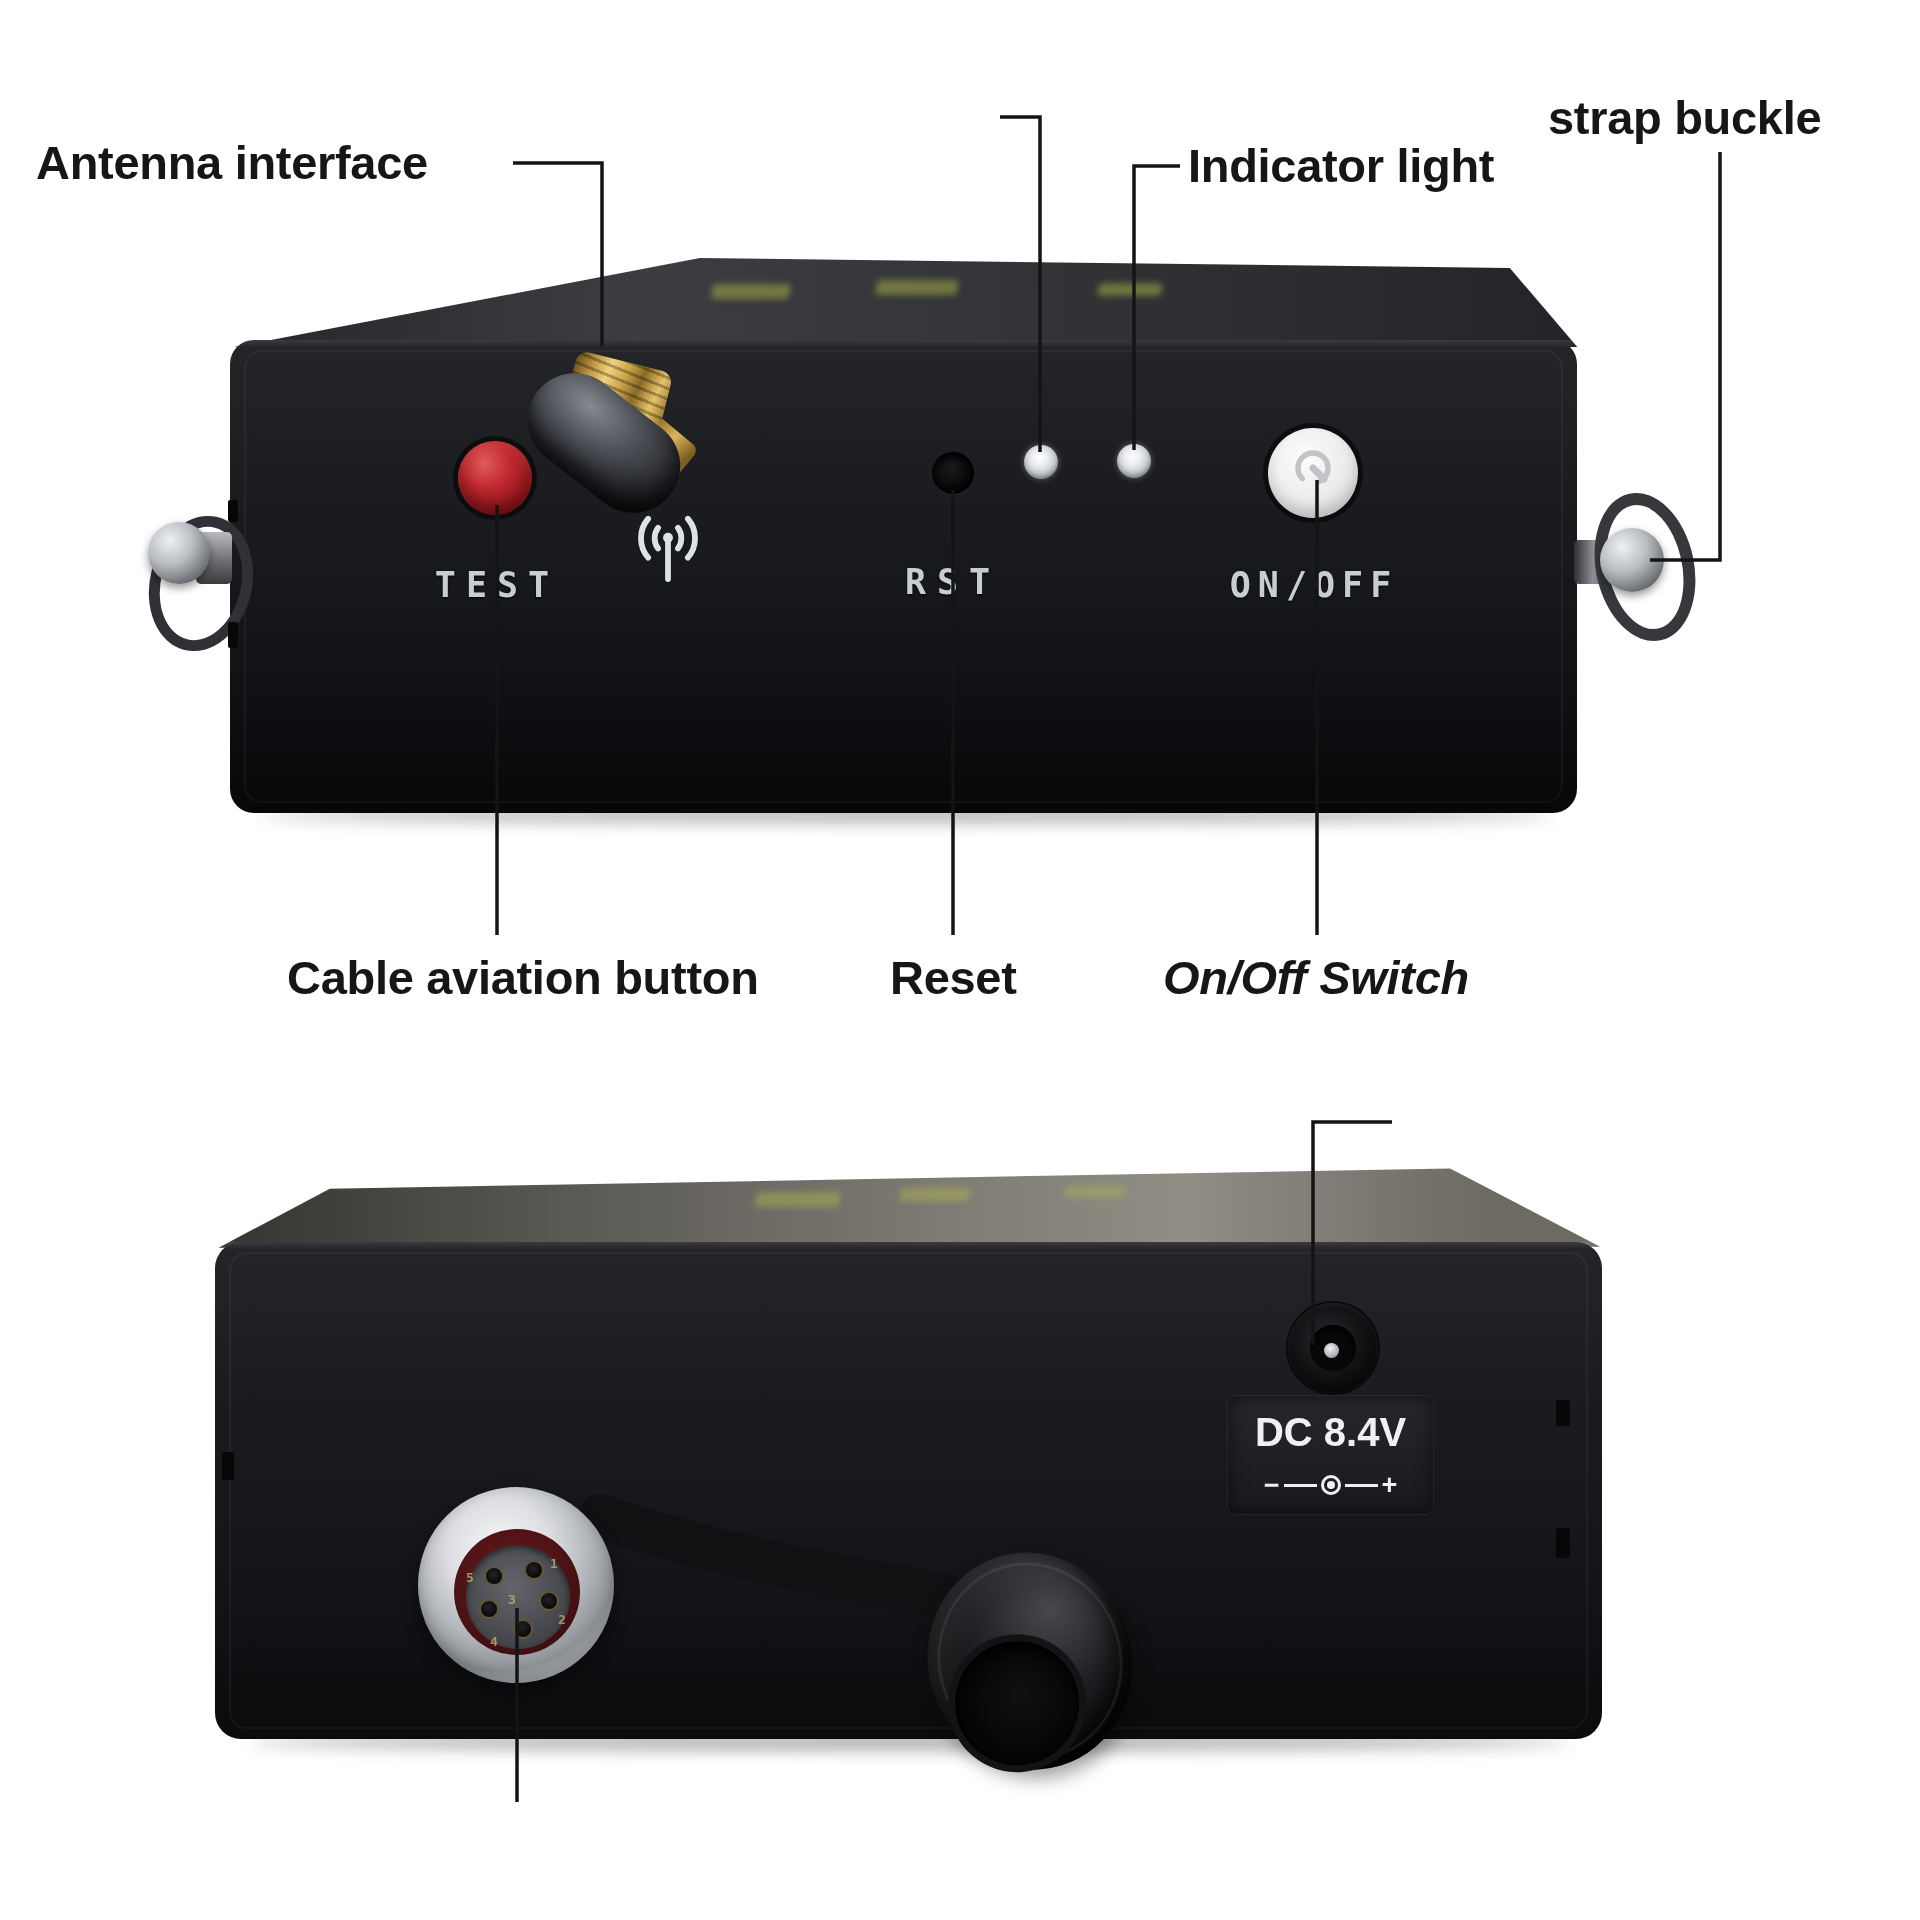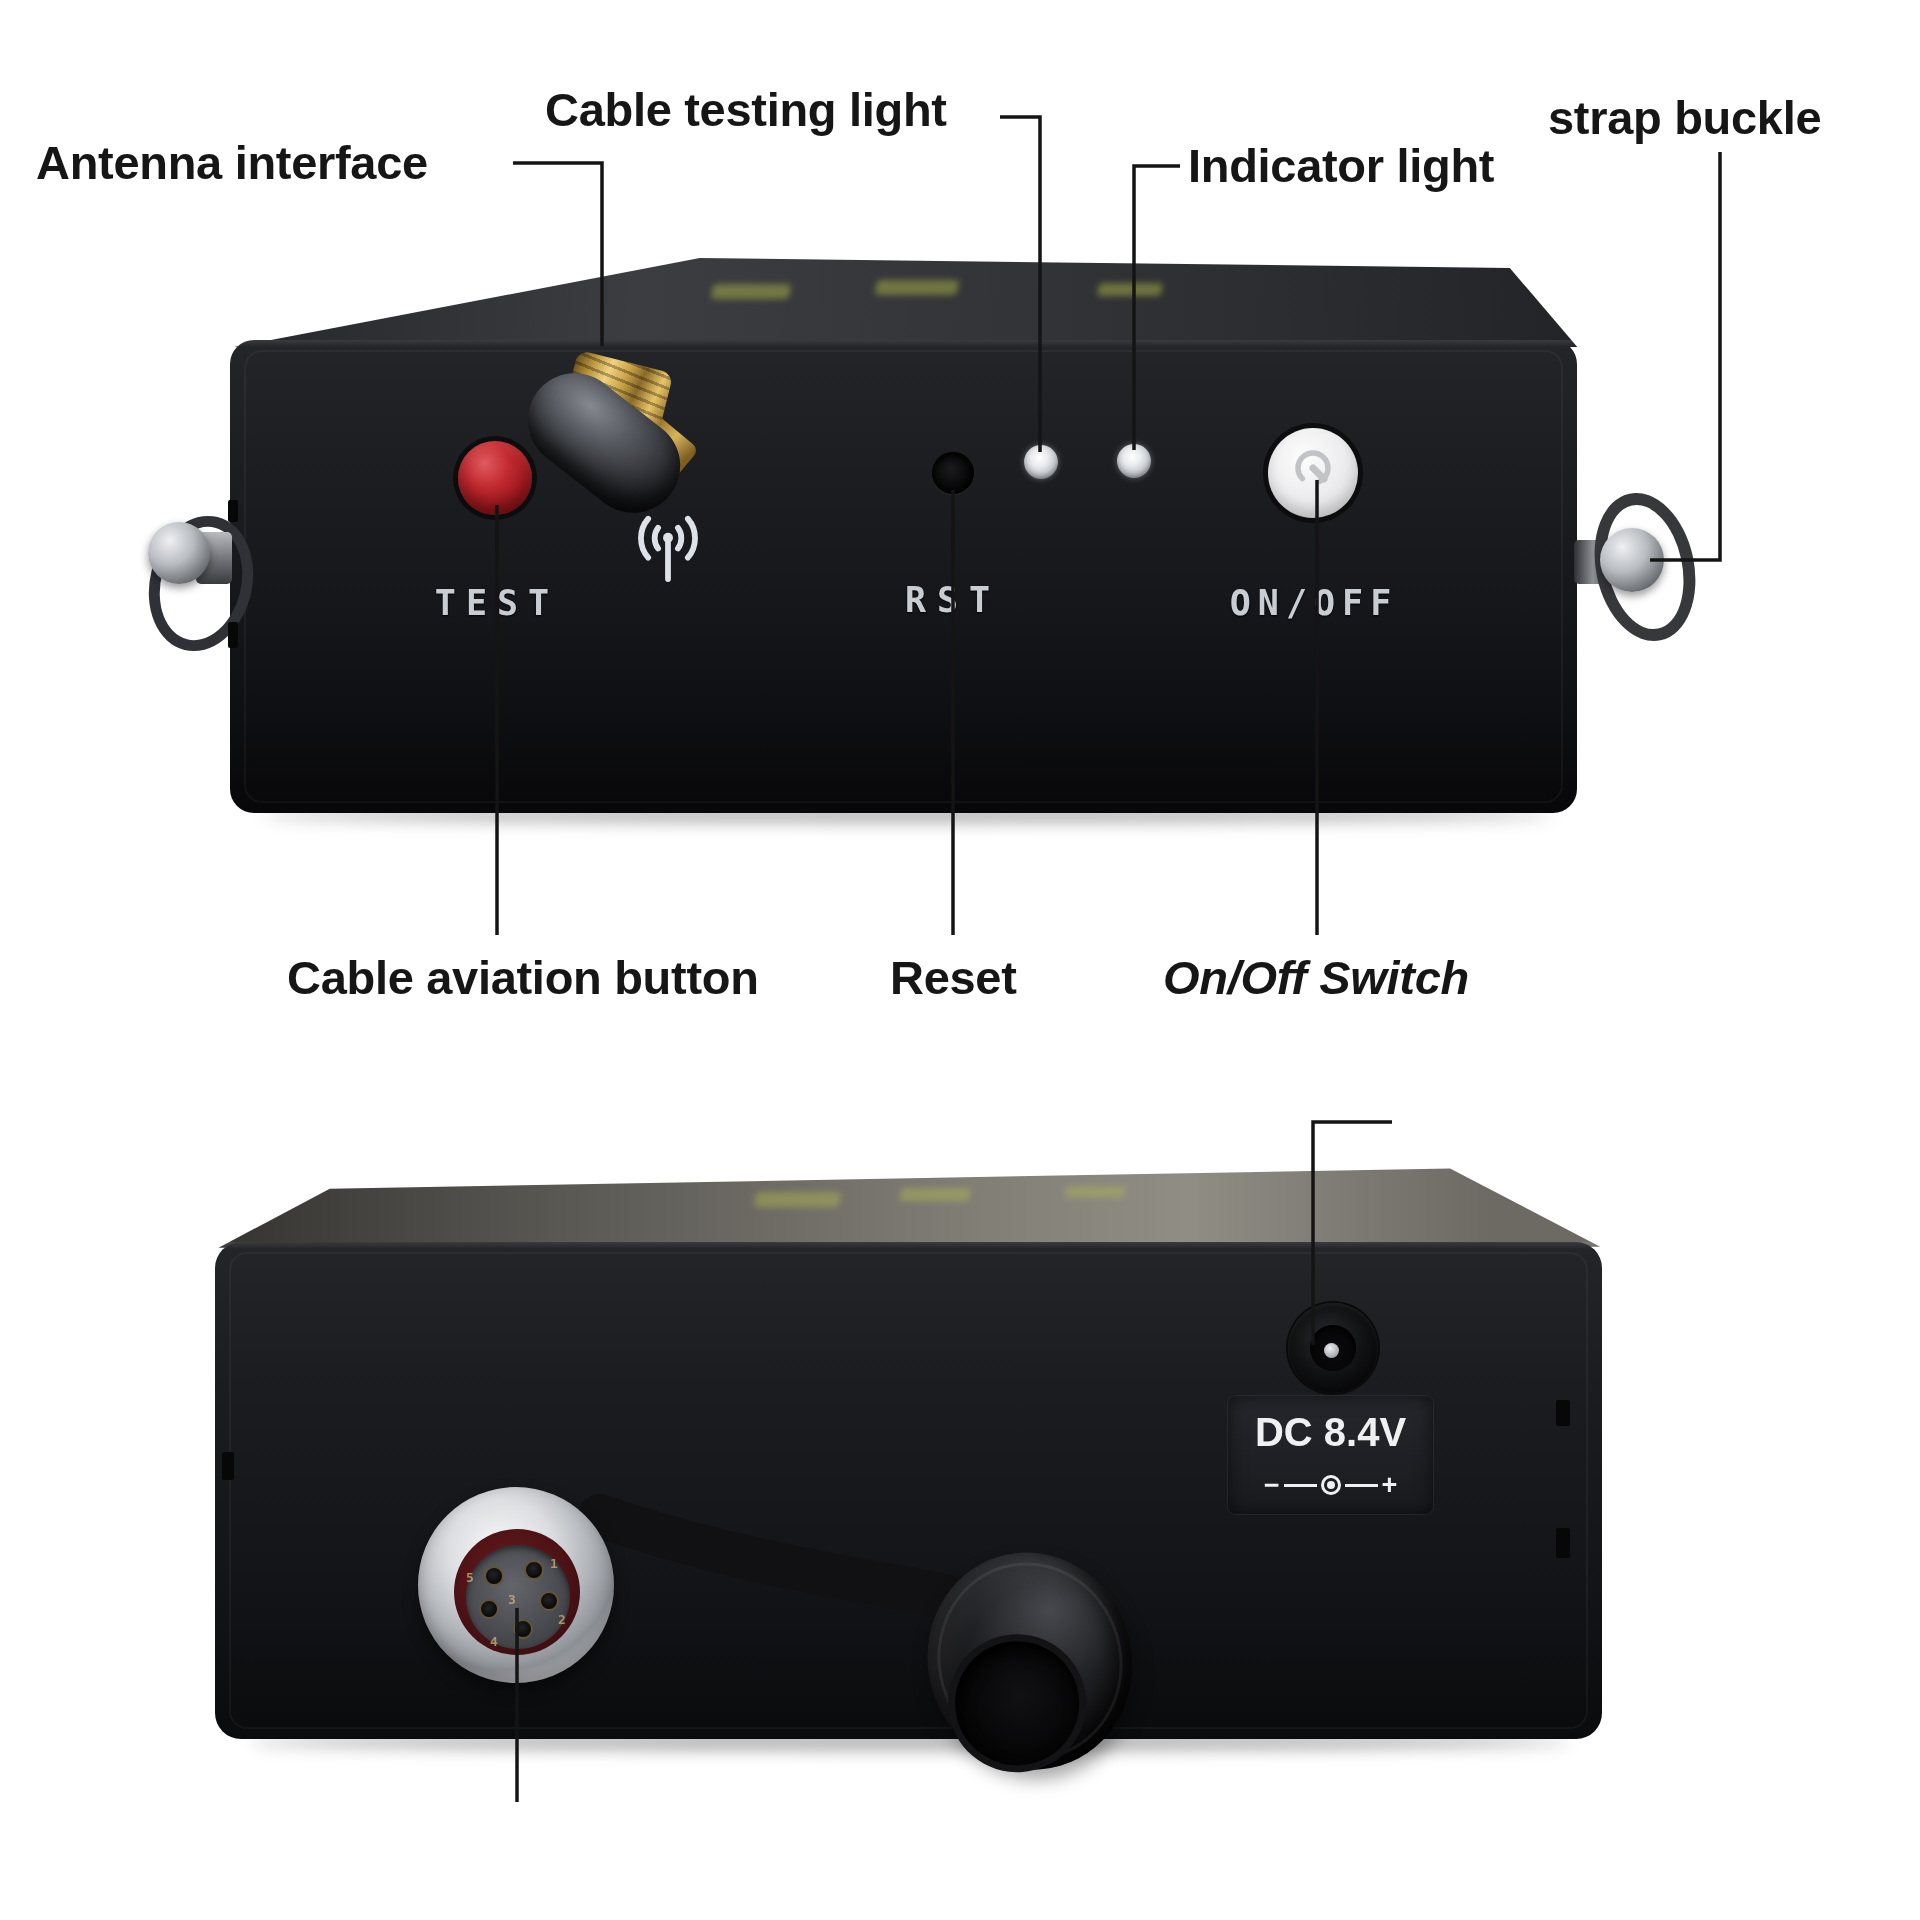--- a/index.html
+++ b/index.html
@@ -51,21 +51,21 @@
   .rst-hole{left:932px;top:452px;width:42px;height:42px;border-radius:50%;z-index:8;position:absolute;
     background:radial-gradient(circle at 45% 40%,#1b1b1e,#000 75%);
     box-shadow:inset 0 4px 6px #000, 0 1px 1px rgba(255,255,255,.07);}
   .led{position:absolute;width:34px;height:34px;border-radius:50%;z-index:8;
     background:radial-gradient(circle at 45% 38%,#ffffff 0%,#e9ebee 30%,#c3c7cc 60%,#8d9197 85%,#6f7378 100%);
     box-shadow:0 0 6px rgba(255,255,255,.3), inset 0 -3px 5px rgba(0,0,0,.25);}
   .pwr-btn{left:1268px;top:428px;width:90px;height:90px;border-radius:50%;z-index:8;position:absolute;
     background:radial-gradient(circle at 40% 33%,#fdfdfd,#ececee 50%,#d2d2d5 88%);
     box-shadow:0 0 0 5px rgba(4,4,5,.65), inset 0 -8px 12px rgba(0,0,0,.14);}
   .ptext{position:absolute;font-family:"DejaVu Sans Mono", monospace;font-weight:700;color:#c8cdd4;
-    text-align:center;z-index:8;text-shadow:0 1px 2px rgba(0,0,0,.9);margin-top:18px;}
+    text-align:center;z-index:8;text-shadow:0 1px 2px rgba(0,0,0,.9);}
   .ant-gold{left:563px;top:360px;width:98px;height:115px;border-radius:12px;z-index:6;position:absolute;
     transform:rotate(14deg);
     background:linear-gradient(103deg,#5e4717 0%,#b8913c 15%,#f0d27f 30%,#caa348 45%,#8a6a26 58%,#e7c468 74%,#9a7930 88%,#5e4717 100%);}
   .ant-gold::after{content:"";position:absolute;inset:0;border-radius:inherit;
     background:repeating-linear-gradient(8deg,rgba(0,0,0,.28) 0 3px,transparent 3px 10px);}
   .ant-gold-base{left:618px;top:420px;width:70px;height:60px;border-radius:8px;z-index:5;position:absolute;
     transform:rotate(40deg);
     background:linear-gradient(100deg,#4d3a12,#a07c2e 30%,#d9b45e 55%,#7d5f20 85%);}
   .ant-stub{left:520px;top:396px;width:168px;height:94px;border-radius:47px;z-index:7;position:absolute;
     transform:rotate(38deg);
@@ -229,20 +229,19 @@
     <polyline points="1000,117 1040,117 1040,452"></polyline>
     <polyline points="1180,166 1134,166 1134,450"></polyline>
     <polyline points="1720,152 1720,560 1650,560"></polyline>
     <polyline points="497,505 497,935"></polyline>
     <polyline points="953,490 953,935"></polyline>
     <polyline points="1317,480 1317,935"></polyline>
     <polyline points="1392,1122 1313,1122 1313,1345"></polyline>
     <polyline points="517,1608 517,1802"></polyline>
   </svg>
 
-  <div class="callout" style="left:545px;top:84px;">Cable testing light</div>
   <div class="callout" style="left:36px;top:137px;">Antenna interface</div>
   <div class="callout" style="left:1188px;top:140px;">Indicator light</div>
   <div class="callout" style="left:1548px;top:92px;">strap buckle</div>
   <div class="callout" style="left:287px;top:952px;">Cable aviation button</div>
   <div class="callout" style="left:890px;top:952px;">Reset</div>
   <div class="callout" style="left:1163px;top:952px;font-style:italic;">On/Off Switch</div>
 </div>
 
 </body></html>

